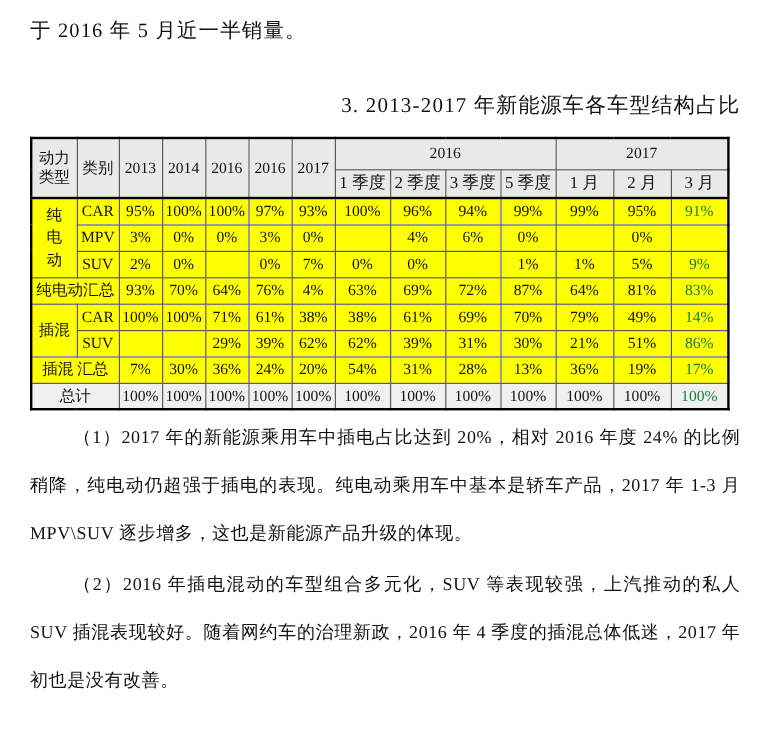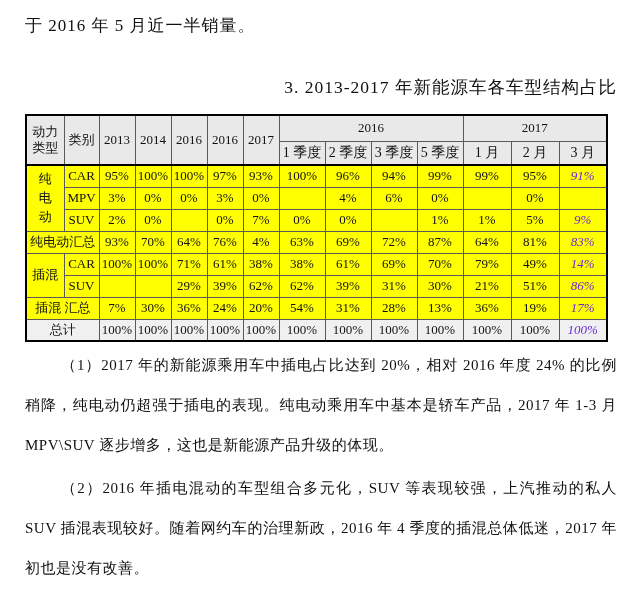--- a/index.html
+++ b/index.html
@@ -33,21 +33,21 @@
     padding: 0 1px; overflow: hidden;
     font-family: "Liberation Serif", "DejaVu Serif", serif;
   }
   .struct thead { border-bottom: 2px solid #000; }
   .struct thead th { background: #e9e9e9; }
   .struct tr.h1 th { height: 26px; }
   .struct tr.h2 th { height: 24px; font-size: 14px; }
   .struct tbody td { height: 22px; }
   .struct tr.yellow td { background: #ffff00; }
   .struct tr.total td { background: #f0f0f0; }
-  .struct td.red { color: #6d28d9; font-style: italic; }
+  .struct td.red { color: #15803d; }
   .pre { white-space: pre-line; line-height: 1.2; }
   .vlabel { white-space: pre-line; line-height: 1.45; }
 
   .para {
     font-size: 15px; line-height: 40px;
     text-align: justify; text-indent: 36px;
     letter-spacing: 0.5px;
     margin: 3px 0 0 0;
   }
 </style>

